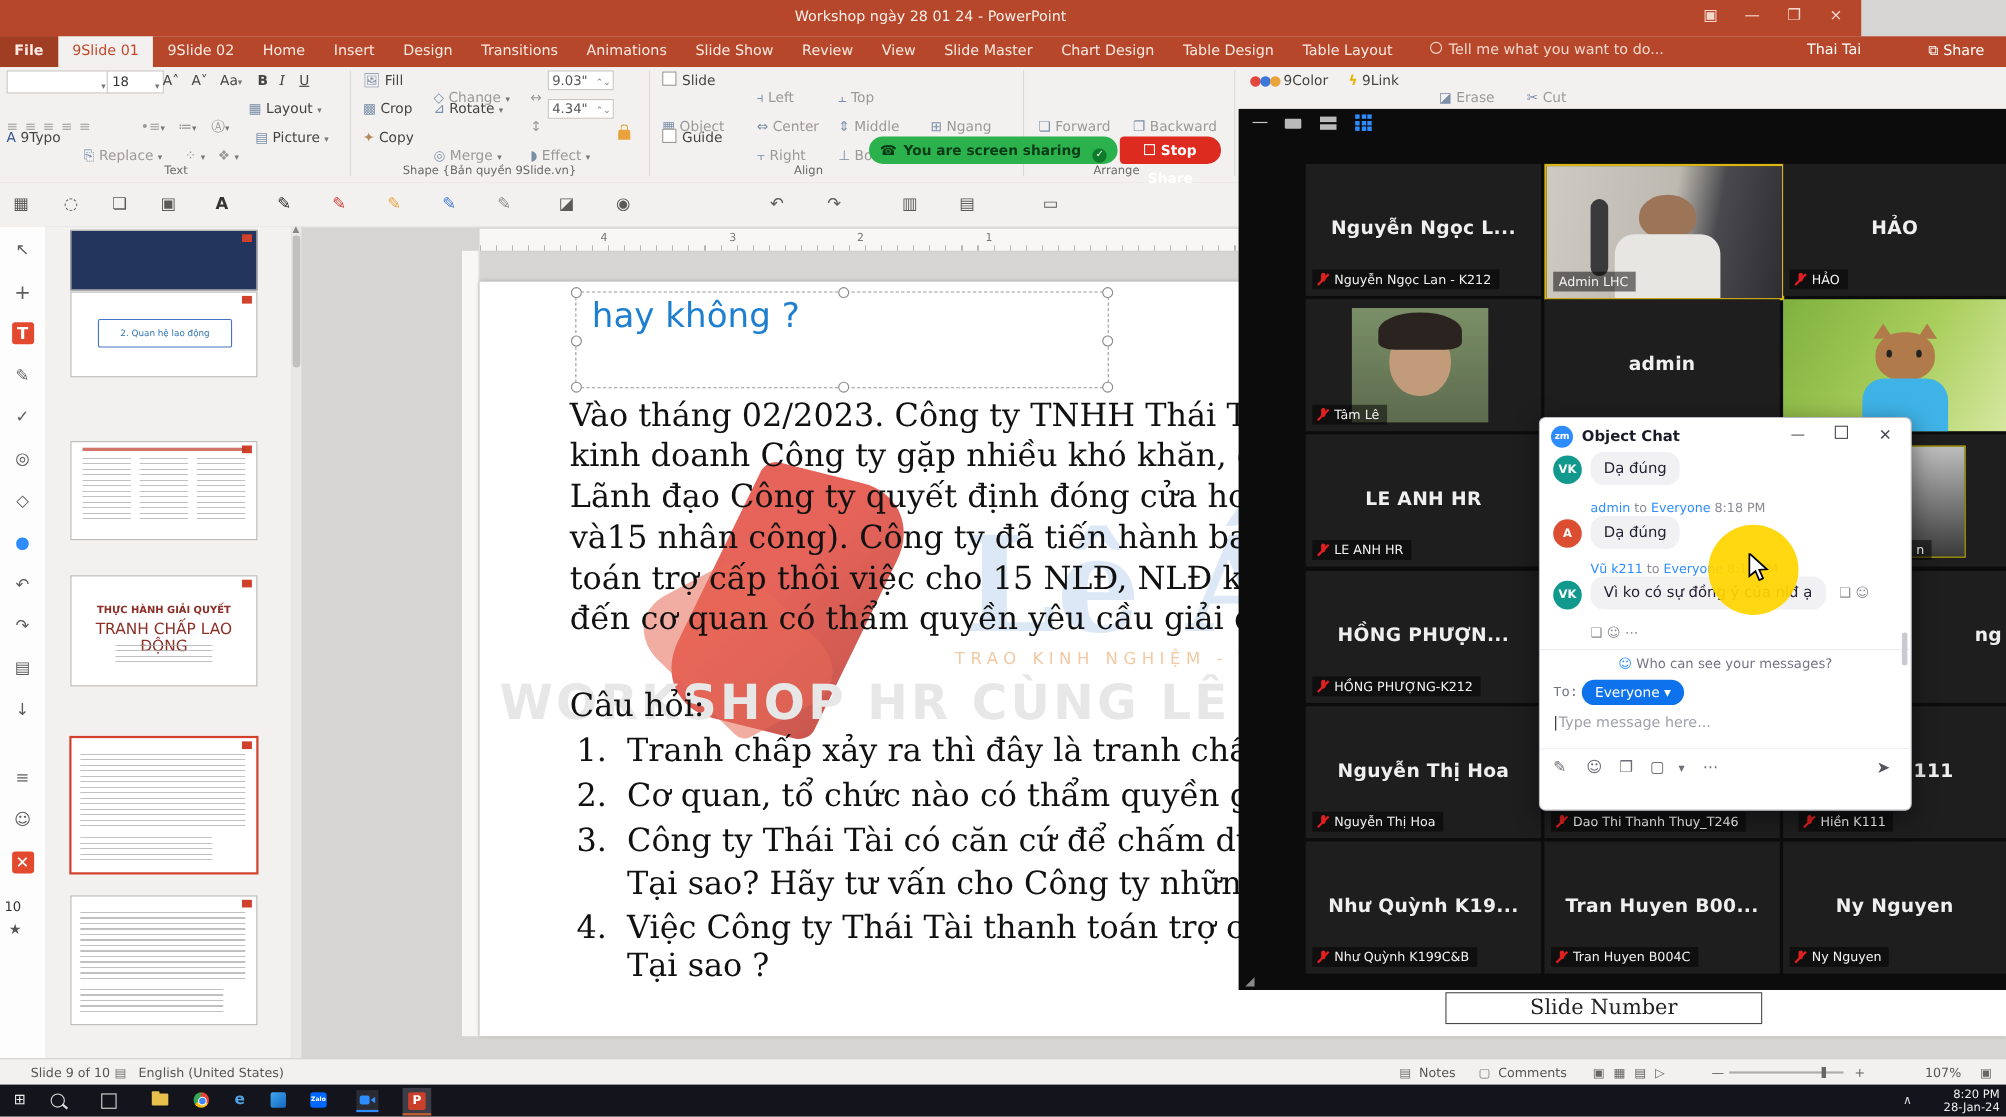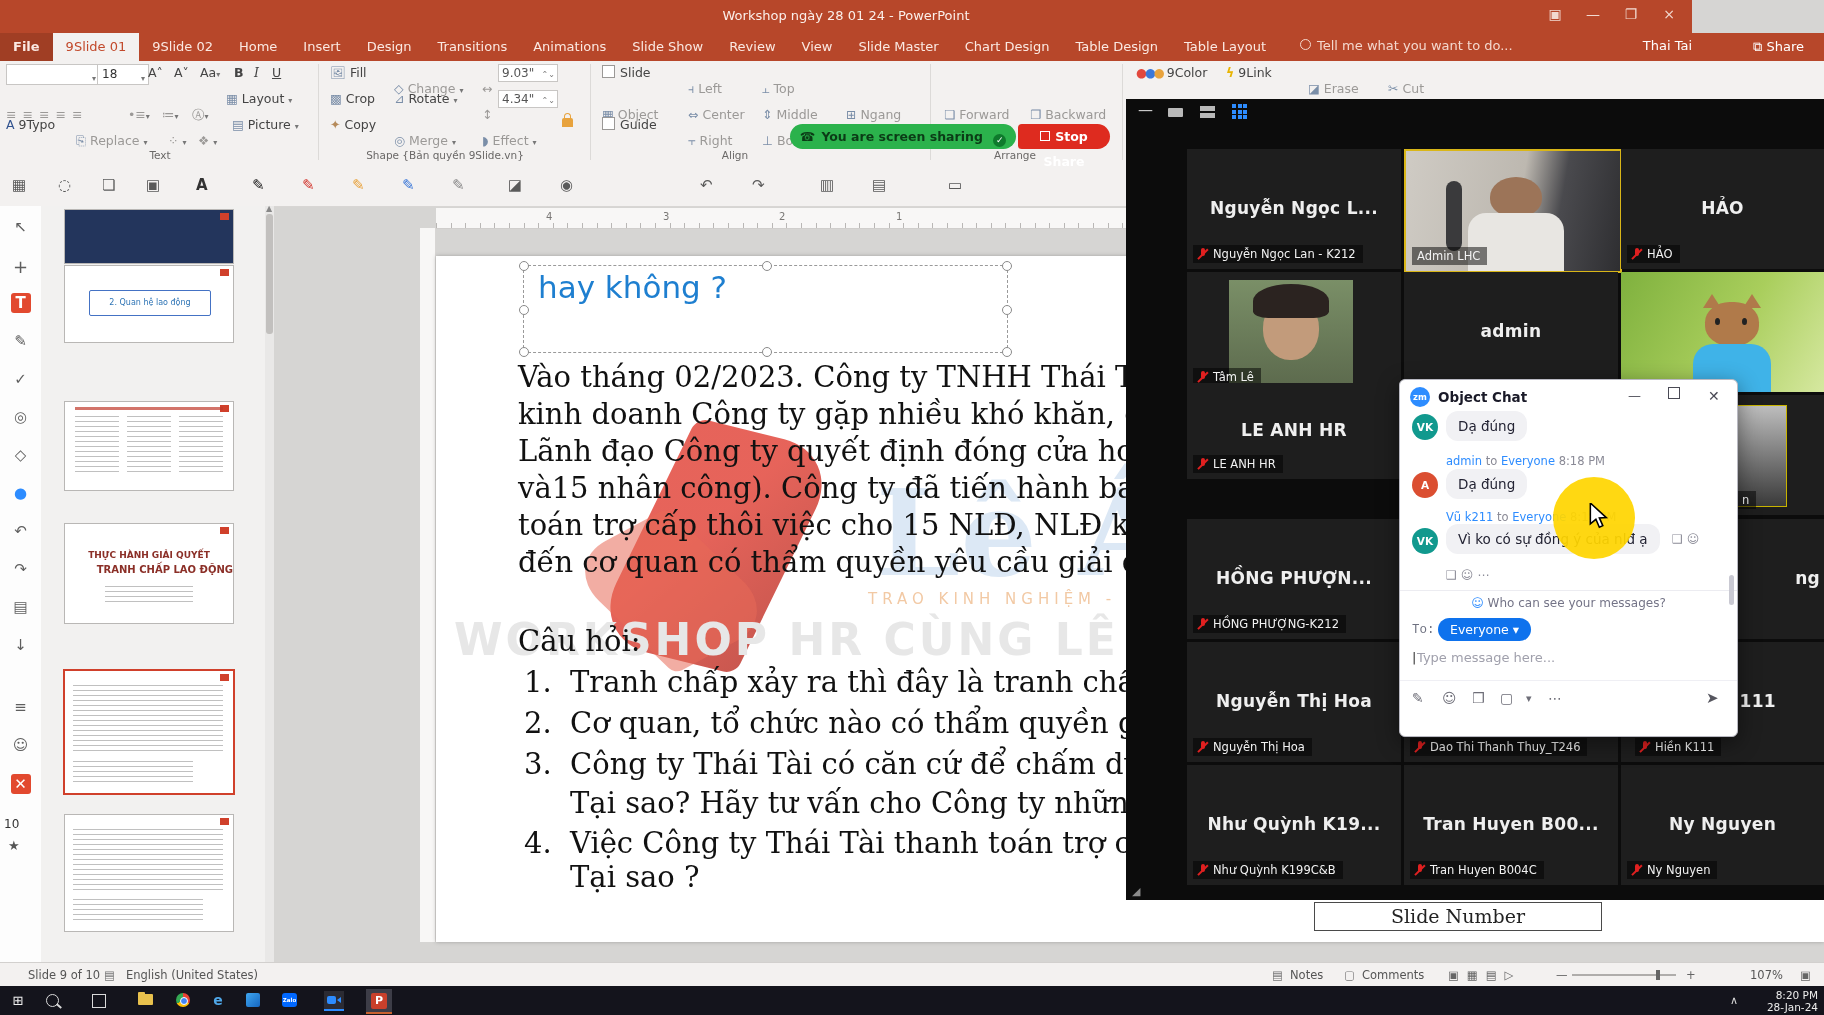--- a/index.html
+++ b/index.html
@@ -244,21 +244,21 @@
     <div class="a thumb" style="top:195px;height:88px;">
       <span class="redmark"></span>
       <div class="tlines" style="left:10px;top:14px;width:44px;height:56px;"></div>
       <div class="tlines" style="left:62px;top:14px;width:44px;height:56px;"></div>
       <div class="tlines" style="left:114px;top:14px;width:44px;height:56px;"></div>
       <div style="position:absolute;left:10px;top:5px;width:148px;height:3px;background:#C0392B;opacity:.7;"></div>
     </div>
     <div class="a thumb" style="top:317px;height:99px;">
       <span class="redmark"></span>
       <div style="position:absolute;left:0;right:0;top:26px;text-align:center;font-size:9px;font-weight:bold;color:#8B2F27;">THỰC HÀNH GIẢI QUYẾT</div>
-      <div style="position:absolute;left:0;right:0;top:40px;text-align:right;font-size:10px;font-weight:bold;color:#8B2F27;">TRANH CHẤP LAO ĐỘNG</div>
+      <div style="position:absolute;left:0;right:0;top:40px;text-align:center;font-size:14px;font-weight:normal;color:#8B2F27;">TRANH CHẤP LAO ĐỘNG</div>
       <div class="tlines" style="left:40px;top:62px;width:88px;height:16px;"></div>
     </div>
     <div class="a thumb" style="top:463px;height:122px;border:2px solid #D0402B;left:22px;">
       <span class="redmark"></span>
       <div class="tlines" style="left:8px;top:14px;width:150px;height:70px;"></div>
       <div class="tlines" style="left:8px;top:90px;width:120px;height:22px;"></div>
     </div>
     <div class="a thumb" style="top:608px;height:116px;">
       <span class="redmark"></span>
       <div class="tlines" style="left:8px;top:14px;width:150px;height:64px;"></div>
@@ -396,21 +396,21 @@
     <div class="tile" style="left:495px;top:173px;width:203px;height:120px;background:linear-gradient(120deg,#7FB13E 0%,#A9CE5C 55%,#D6E8A0 100%);">
       <div style="position:absolute;left:84px;top:30px;width:54px;height:44px;background:#B07A4A;border-radius:46%;">
         <span style="position:absolute;left:-2px;top:-8px;width:0;height:0;border-left:9px solid transparent;border-right:9px solid transparent;border-bottom:14px solid #B07A4A;"></span>
         <span style="position:absolute;right:-2px;top:-8px;width:0;height:0;border-left:9px solid transparent;border-right:9px solid transparent;border-bottom:14px solid #B07A4A;"></span>
         <span style="position:absolute;left:10px;top:16px;width:5px;height:7px;background:#222;border-radius:50%;"></span>
         <span style="position:absolute;right:12px;top:16px;width:5px;height:7px;background:#222;border-radius:50%;"></span>
       </div>
       <div style="position:absolute;left:72px;top:72px;width:78px;height:50px;background:#3FB3E8;border-radius:20px 20px 0 0;"></div>
     </div>
 
-    <div class="tile" style="left:61px;top:284px;width:214px;height:96px;">
+    <div class="tile" style="left:61px;top:296px;width:214px;height:120px;">
       <div class="tile-name">LE ANH HR</div>
       <div class="tile-label">
           <span class="mic"></span>
           <span>LE ANH HR</span>
         </div>
     </div>
     <div class="tile" style="left:278px;top:296px;width:214px;height:120px;"></div>
     <div class="tile" style="left:495px;top:296px;width:203px;height:120px;">
       <div style="position:absolute;left:108px;top:10px;width:56px;height:100px;background:linear-gradient(180deg,#BDBDBD 0%,#6E6E6E 60%,#3A3A3A 100%);border:1px solid #C8B400;"></div>
       <div class="tile-label" style="left:116px;">

